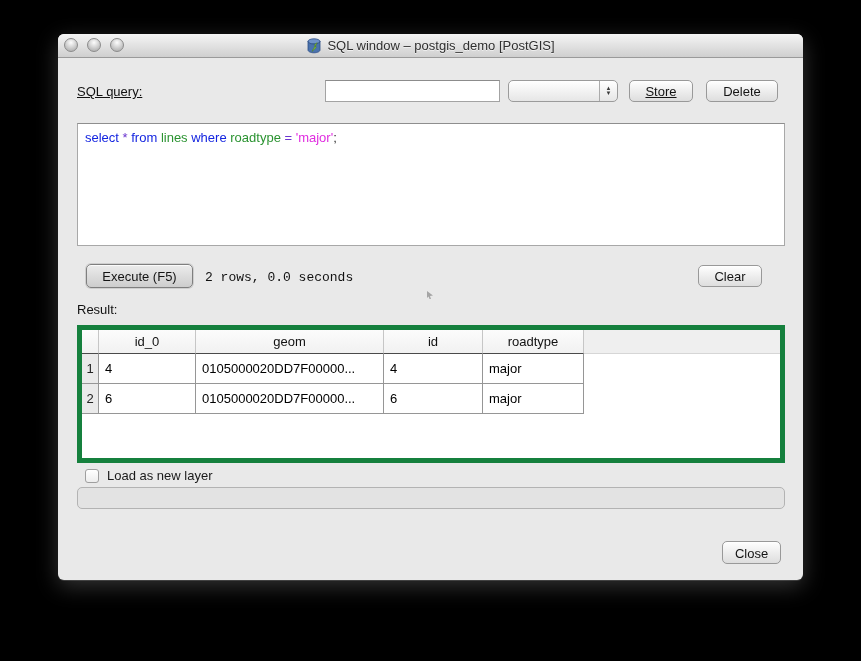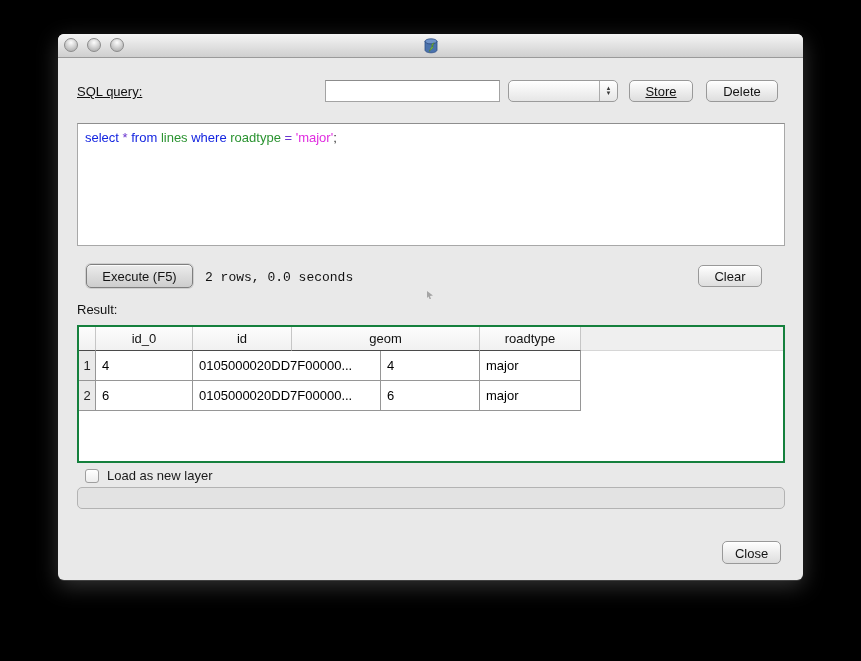--- a/index.html
+++ b/index.html
@@ -40,21 +40,21 @@
   .editor-line{position:absolute;left:7px;top:6px;white-space:pre;font-size:13px;text-align:right;}
   
   .execute-btn{left:28px;top:230px;width:107px;height:24px;border:1px solid #7f7f7f;border-radius:5px;
                background:linear-gradient(#ececec,#cdcdcd);box-shadow:inset 0 1px 0 rgba(255,255,255,.8),0 0 0 1px rgba(130,130,130,.25);line-height:22px;}
   .status-text{left:147px;top:236px;font-family:Liberation Mono, monospace;}
   .clear-btn{left:640px;top:231px;width:64px;}
   .cursor-mark{position:absolute;left:368px;top:257px;width:8px;height:8px;opacity:.45;}
   
   .result-label{left:19px;top:268px;}
   .result-table{position:absolute;left:19px;top:291px;width:708px;height:138px;box-sizing:border-box;
-                background:#fff;border:2px solid #15803d;overflow:hidden;}
+                background:#fff;border:5px solid #15803d;overflow:hidden;}
   .thead{display:flex;height:24px;}
   .th{box-sizing:border-box;background:linear-gradient(#fcfcfc,#f1f1f1);border-right:1px solid #c6c6c6;
       border-bottom:1px solid #4a4a4a;text-align:center;line-height:23px;font-size:13px;color:#111;}
   .th-filler{flex:1;background:#efefef;border-bottom:1px solid #d6d6d6;}
   .trow{display:flex;height:30px;}
   .td{box-sizing:border-box;border-right:1px solid #969696;border-bottom:1px solid #969696;
       background:#fff;padding-left:6px;line-height:29px;font-size:13px;color:#000;
       white-space:nowrap;overflow:hidden;}
   .td-num{padding-left:0;text-align:center;background:#eaeaea;color:#222;}
   .col-num{width:17px;}
@@ -81,20 +81,21 @@
         <span class="light"></span>
         <span class="light"></span>
         <span class="light"></span>
       </div>
       <div class="titlegroup">
         <svg class="dbicon" viewBox="0 0 16 16">
           <ellipse cx="8" cy="3.4" rx="6" ry="2.6" fill="#6f93c9" stroke="#2c4e86" stroke-width="0.8"></ellipse>
           <path d="M2 3.4 L2 12 C2 13.6 4.7 14.8 8 14.8 C11.3 14.8 14 13.6 14 12 L14 3.4 C14 5 11.3 6 8 6 C4.7 6 2 5 2 3.4 Z" fill="#4a72ad" stroke="#2c4e86" stroke-width="0.8"></path>
           <path d="M6 13.5 L9.5 7.5 L8.3 7.3 L11 4.5 L9.2 9 L10.4 9.2 Z" fill="#8fd43a" stroke="#4d7d12" stroke-width="0.5"></path>
         </svg>
+        <span class="title-text">SQL window – postgis_demo [PostGIS]</span>
       </div>
     </div>
 
     <span class="lbl query-label">SQL query:</span>
     <input class="text-input name-input" value="" style="">
     <div class="combo">
       <span class="combo-value"></span>
       <span class="combo-stepper">▲<br>▼</span>
     </div>
     <button class="btn store-btn">Store</button>
@@ -112,22 +113,22 @@
     <svg class="cursor-mark" viewBox="0 0 8 8">
       <path d="M1 0 L7 4.5 L4 5 L5 8 L3.5 8 L2.6 5.4 L1 7 Z" fill="#555"></path>
     </svg>
 
     <span class="lbl result-label">Result:</span>
 
     <div class="result-table">
       <div class="thead">
         <div class="th col-num"></div>
         <div class="th col-id0">id_0</div>
+        <div class="th col-geom">geom</div>
         <div class="th col-id">id</div>
-        <div class="th col-geom">geom</div>
         <div class="th col-road">roadtype</div>
         <div class="th-filler"></div>
       </div>
       <div class="trow">
         <div class="td td-num col-num">1</div>
         <div class="td col-id0">4</div>
         <div class="td col-geom">0105000020DD7F00000...</div>
         <div class="td col-id">4</div>
         <div class="td col-road">major</div>
         <div class="row-filler"></div>

